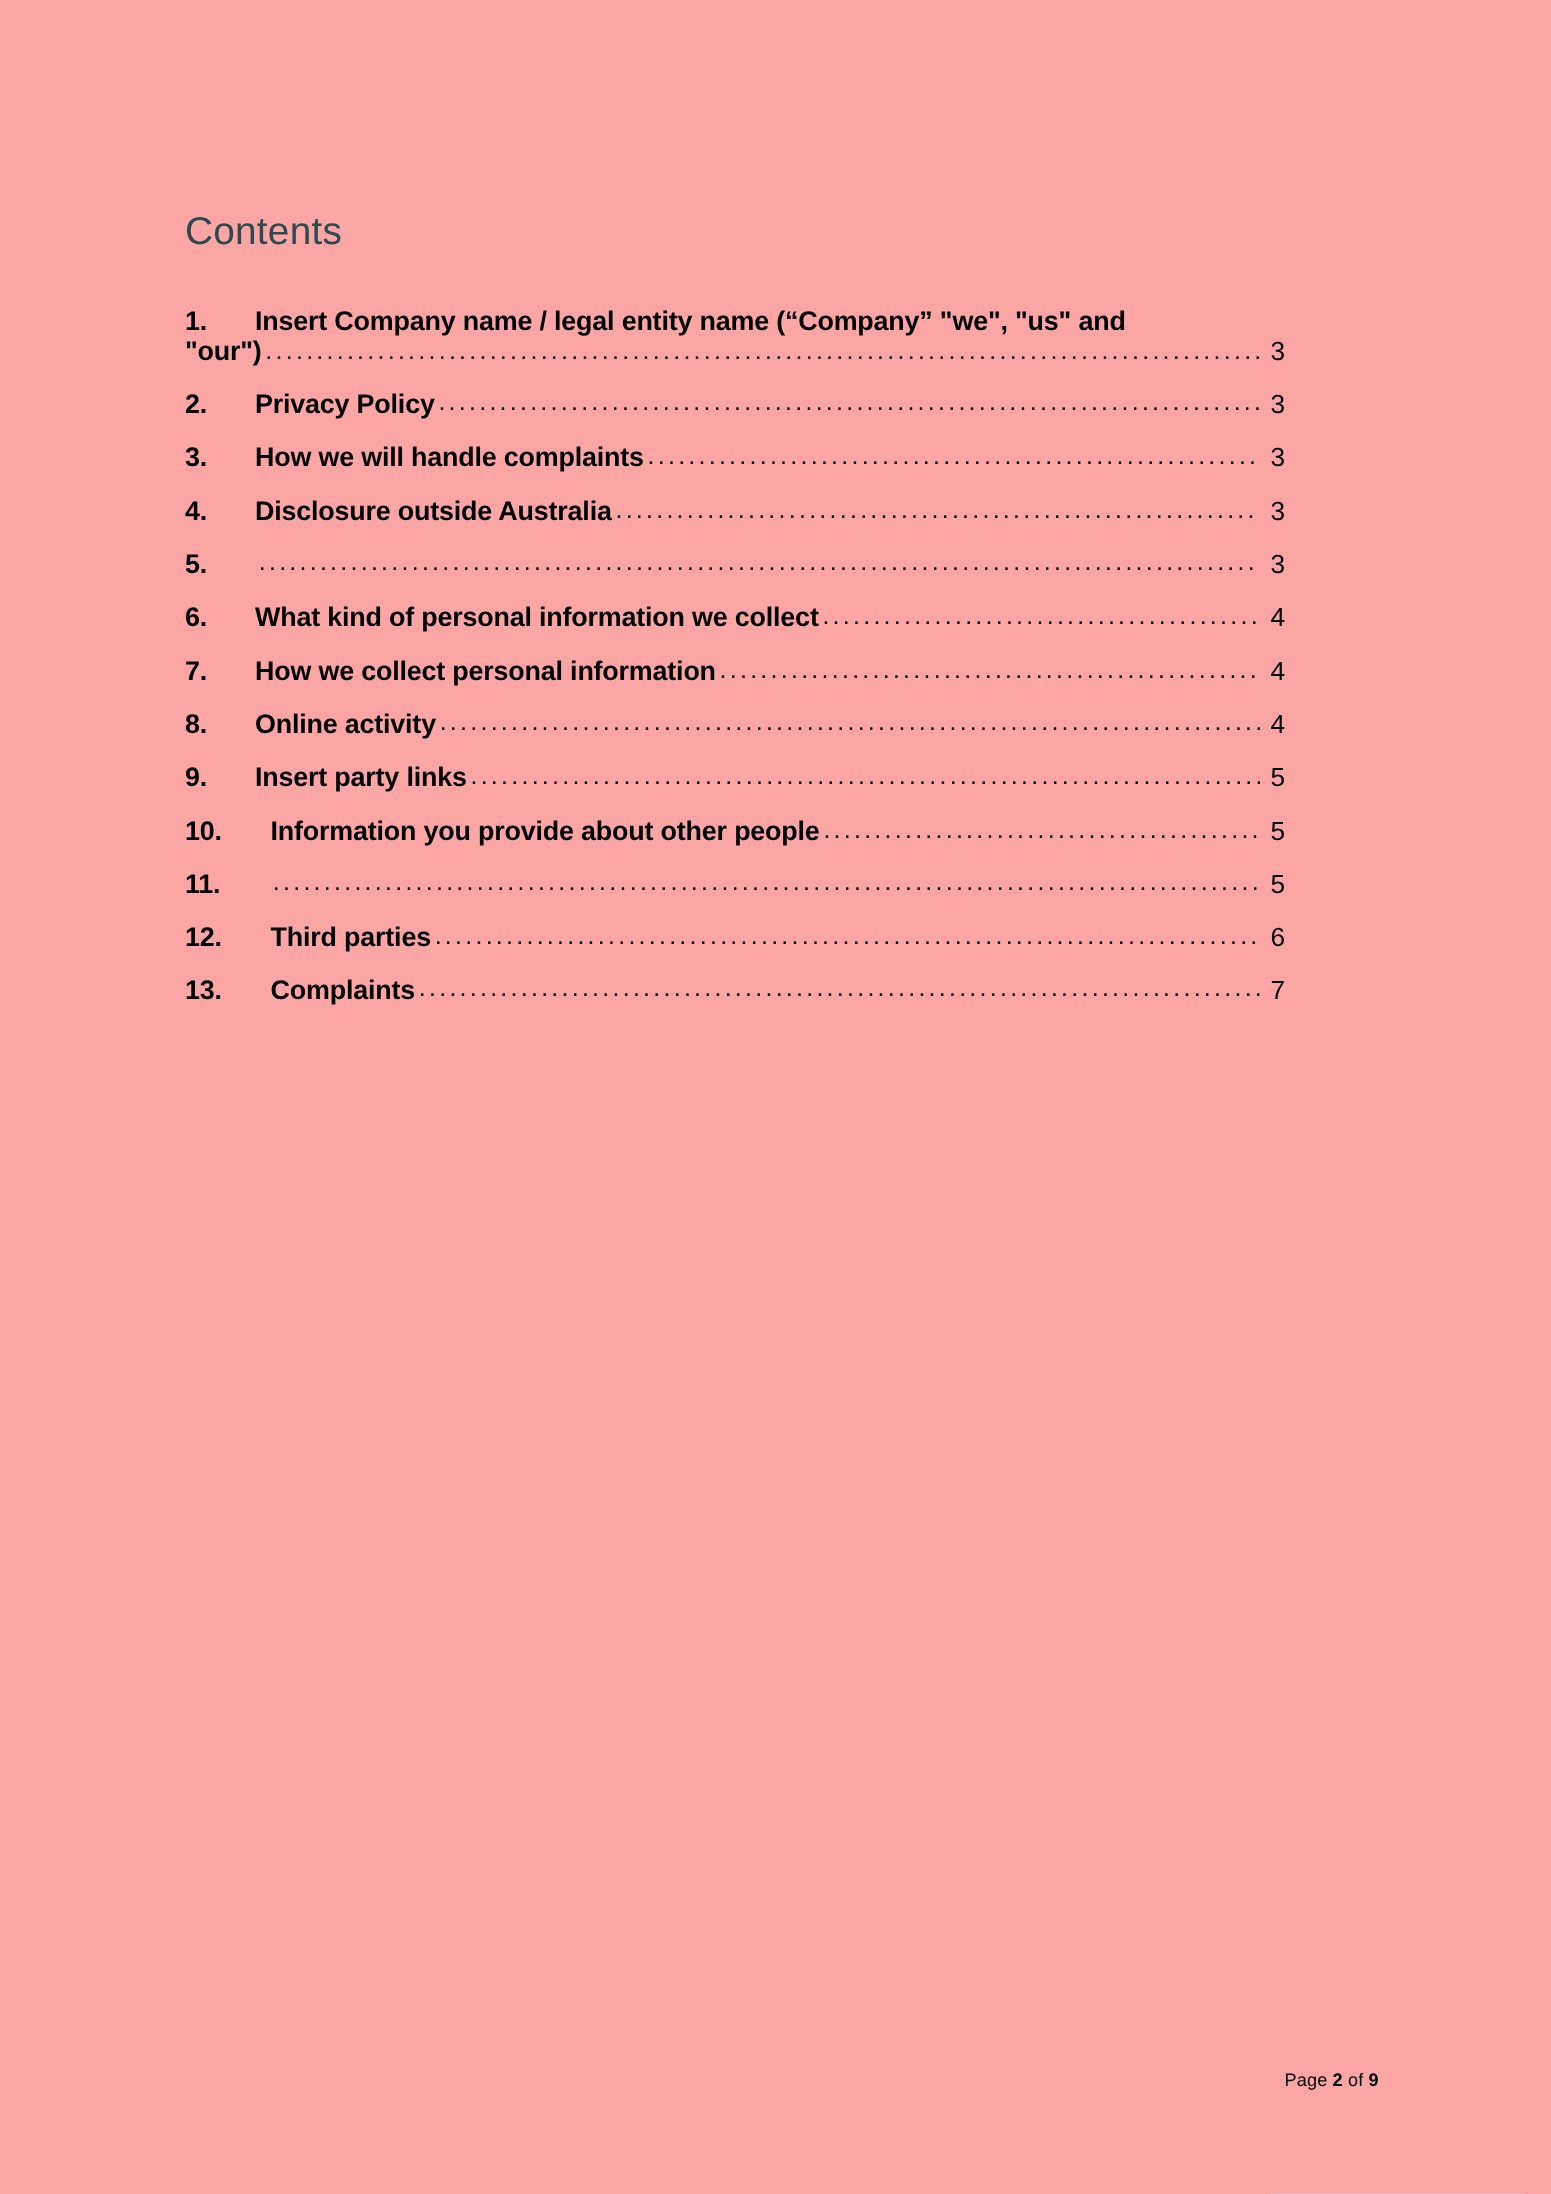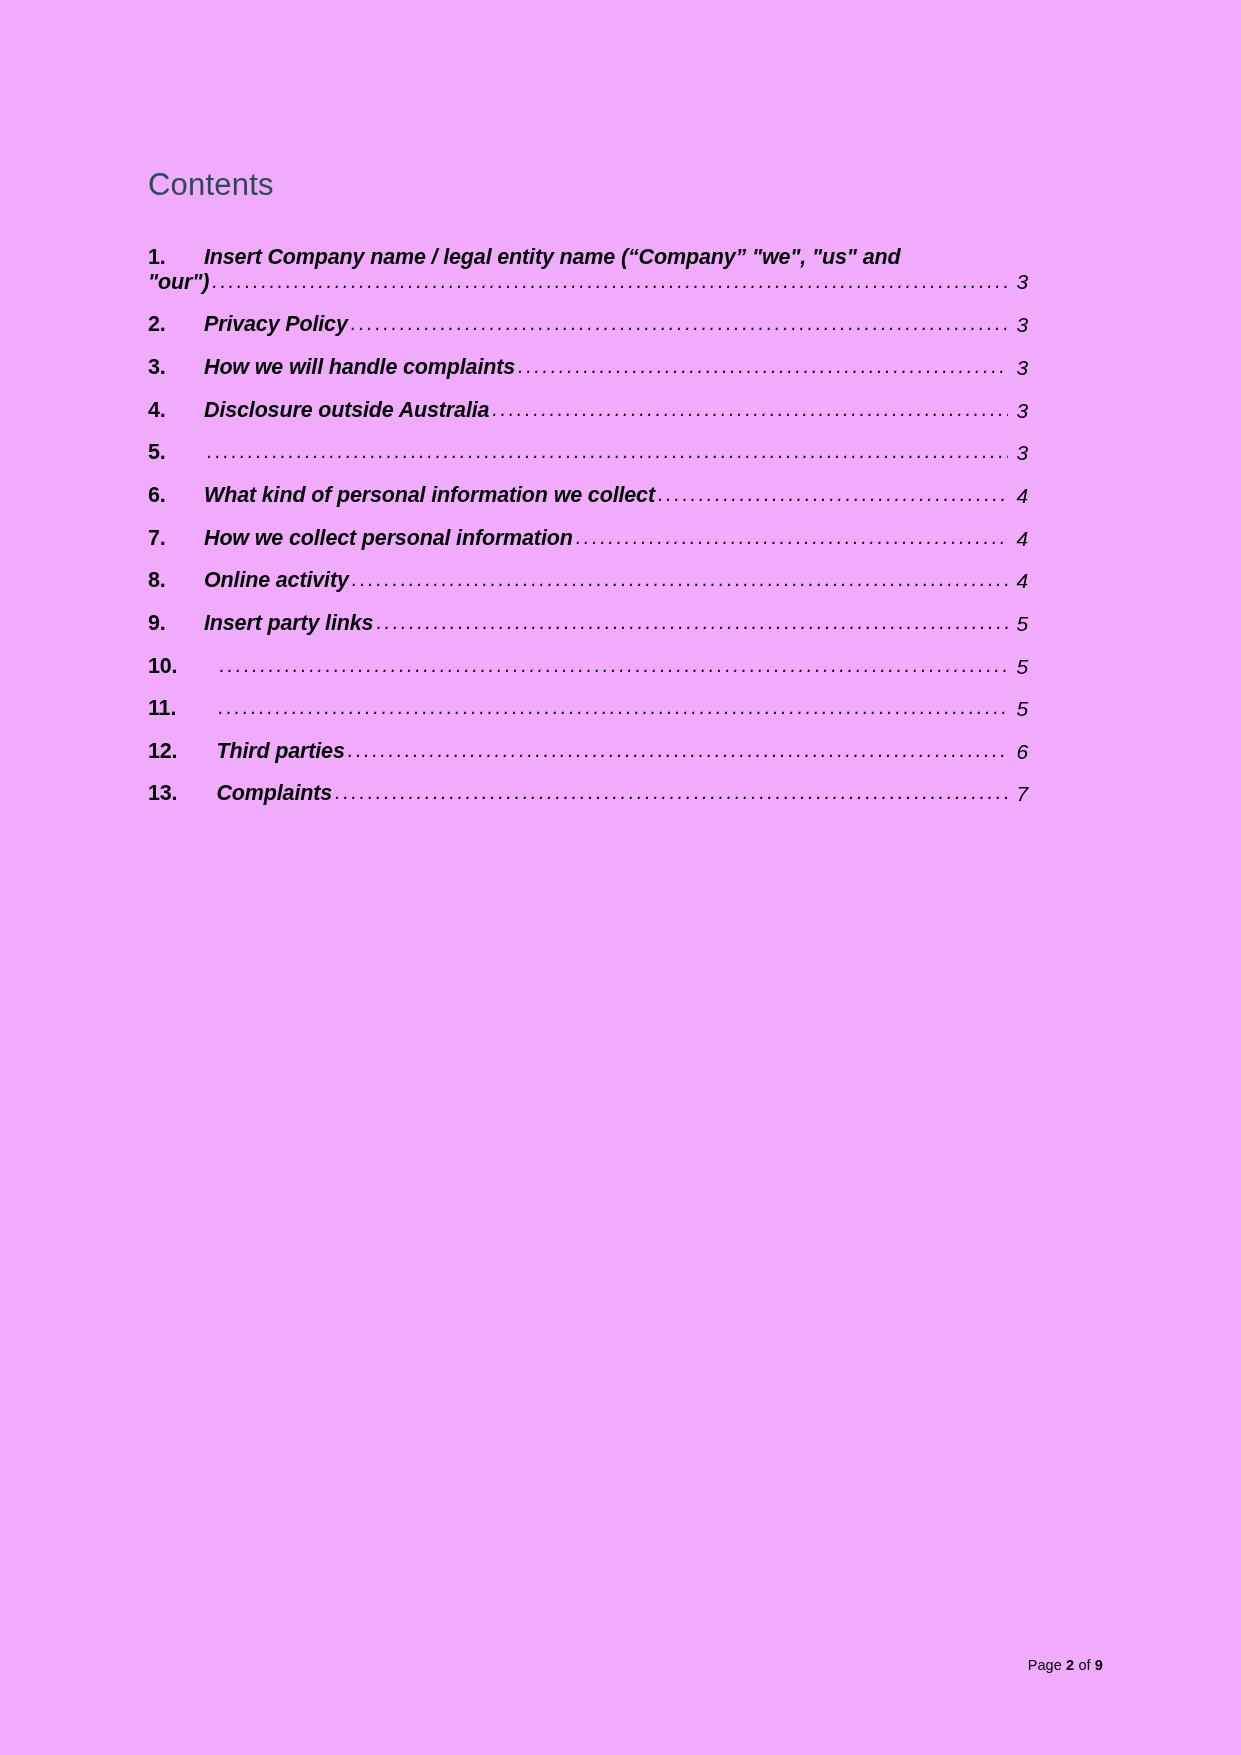--- a/index.html
+++ b/index.html
@@ -15,21 +15,21 @@
     color: #000000;
     -webkit-font-smoothing: antialiased;
     position: relative;
     overflow: hidden;
   }
   .page {
     position: relative;
     width: 1241px;
     height: 1755px;
     box-sizing: border-box;
-    background: #f0abfc;
+    background: #fca5a5;
   }
   .content-area {
     position: absolute;
     left: 148px;
     top: 168px;
     width: 880px;
   }
   .toc-heading {
     font-family: "Liberation Sans", sans-serif;
     font-size: 31px;
@@ -69,21 +69,20 @@
   .toc-gap {
     flex: 0 0 auto;
     width: 28px;
   }
   .toc-gap.wide {
     width: 39px;
   }
   .toc-body {
     flex: 1 1 auto;
     min-width: 0;
-    font-style: italic;
   }
   .toc-title {
     font-weight: bold;
   }
   .leader-row {
     display: flex;
     align-items: flex-start;
     width: 100%;
   }
   .leader-text {
@@ -243,20 +242,21 @@
               <span class="leader-dots">...............................................................................................................................................................</span>
               <span class="leader-page">5</span>
             </span>
           </span>
         </li>
         <li class="toc-entry">
           <span class="toc-num wide">10.</span>
           <span class="toc-gap wide"></span>
           <span class="toc-body">
             <span class="leader-row">
+              <span class="leader-text toc-title">Information you provide about other people</span>
               <span class="leader-dots">...............................................................................................................................................................</span>
               <span class="leader-page">5</span>
             </span>
           </span>
         </li>
         <li class="toc-entry">
           <span class="toc-num wide">11.</span>
           <span class="toc-gap wide"></span>
           <span class="toc-body">
             <span class="leader-row">

